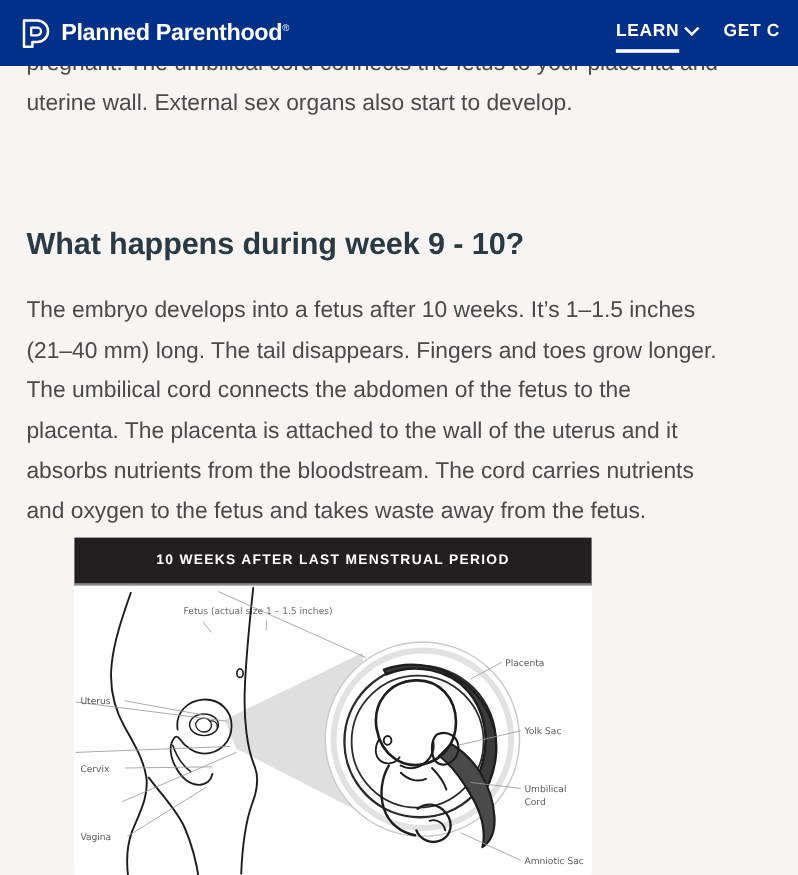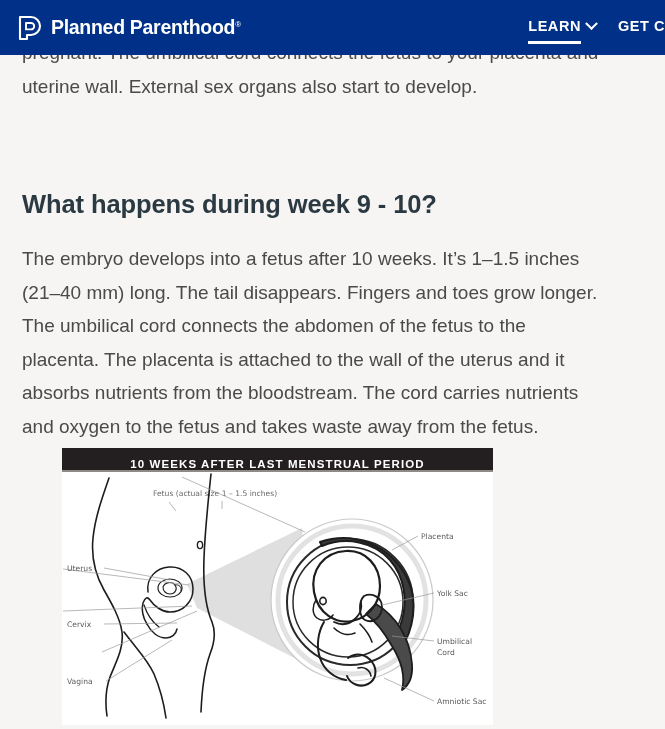--- a/index.html
+++ b/index.html
@@ -40,21 +40,21 @@
     position: relative;
   }
   #brand-text .reg {
     font-size: 8px;
     vertical-align: super;
     font-weight: 400;
   }
 
   #main-nav {
     position: absolute;
-    right: 0; top: 0;
+    right: 15px; top: 0;
     height: 55px;
     display: flex;
     align-items: center;
     gap: 22px;
     padding-right: 0;
     white-space: nowrap;
     overflow: hidden;
   }
   .nav-item {
     display: flex;
@@ -122,24 +122,24 @@
   
   #figure {
     position: absolute;
     left: 22px;
     top: 432px;
     width: 431px;
     height: 277px;
     background: #ffffff;
   }
   #figure-caption-bar {
-    height: 24px;
+    height: 40px;
     background: #231f20;
     display: flex;
-    align-items: flex-end;
+    align-items: center;
     justify-content: center;
     border-bottom: 2px solid #8d8a87;
   }
   #figure-caption-bar span {
     color: #ffffff;
     font-size: 11.5px;
     font-weight: 700;
     letter-spacing: 1.1px;
   }
   #figure-canvas {

